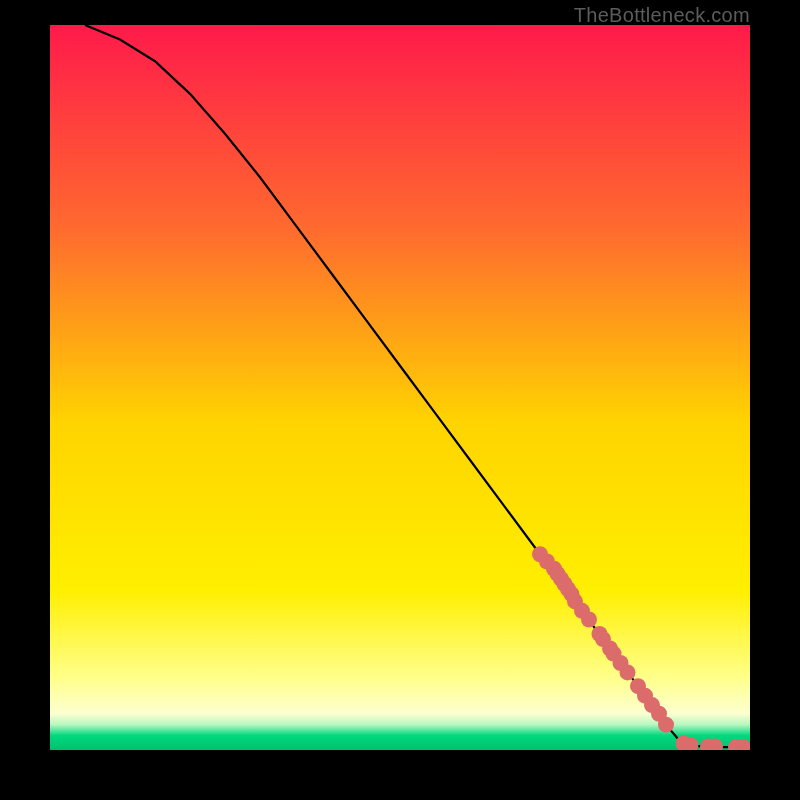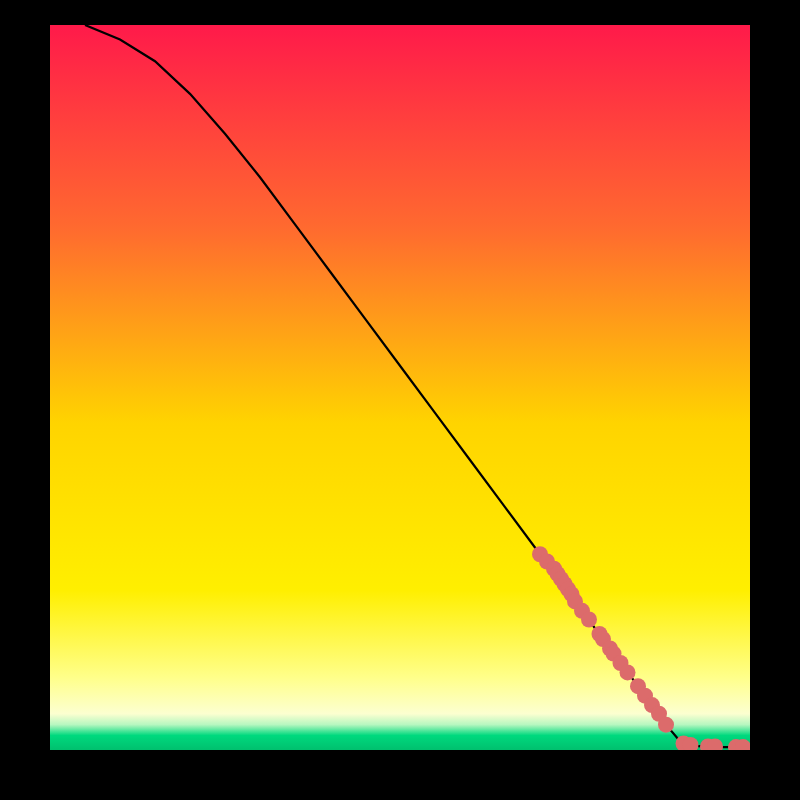--- a/index.html
+++ b/index.html
@@ -78,13 +78,14 @@
         <circle cx="609.00" cy="688.75" r="8" fill="#dc6b6b"></circle>
         <circle cx="616.00" cy="699.63" r="8" fill="#dc6b6b"></circle>
         <circle cx="633.50" cy="718.48" r="8" fill="#dc6b6b"></circle>
         <circle cx="640.50" cy="719.92" r="8" fill="#dc6b6b"></circle>
         <circle cx="658.00" cy="721.38" r="8" fill="#dc6b6b"></circle>
         <circle cx="665.00" cy="721.38" r="8" fill="#dc6b6b"></circle>
         <circle cx="686.00" cy="722.10" r="8" fill="#dc6b6b"></circle>
         <circle cx="693.00" cy="722.10" r="8" fill="#dc6b6b"></circle>
       </g>
   </svg>
+  <div class="watermark">TheBottleneck.com</div>
 </div>
 
 </body></html>

